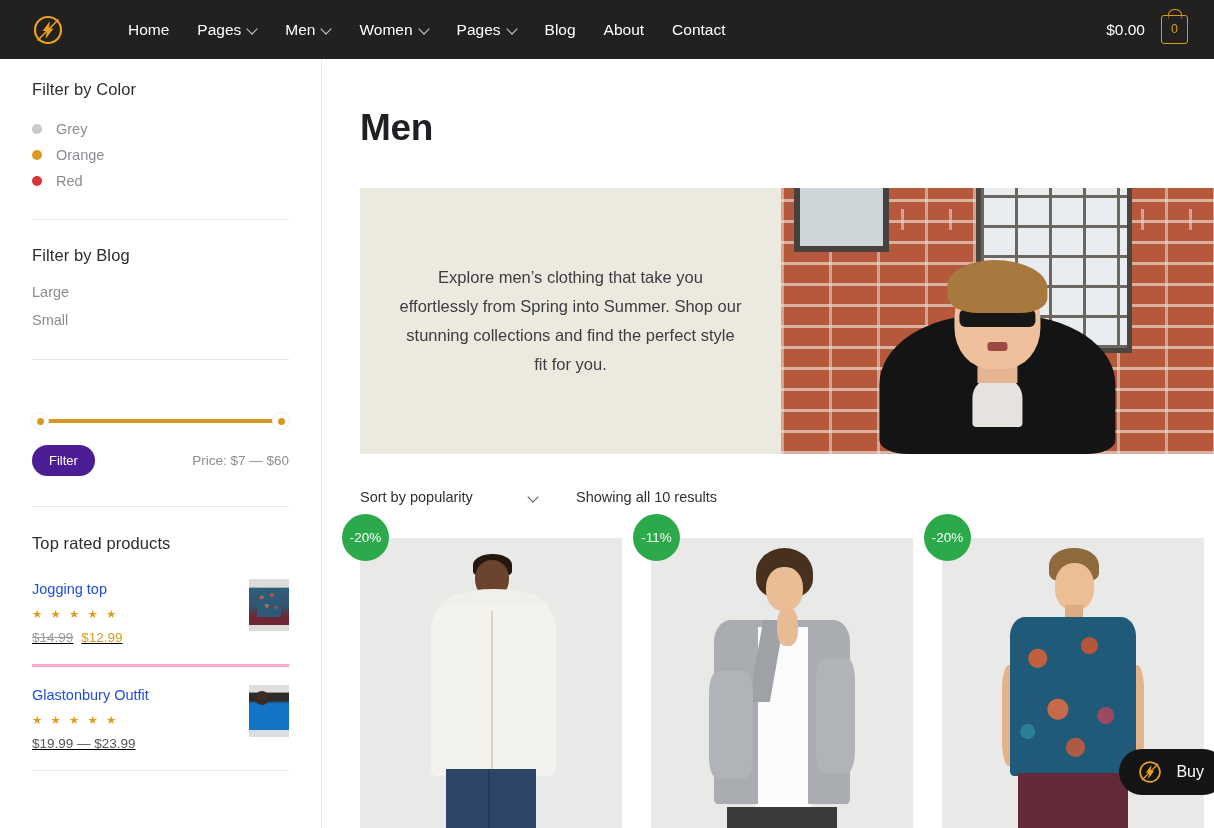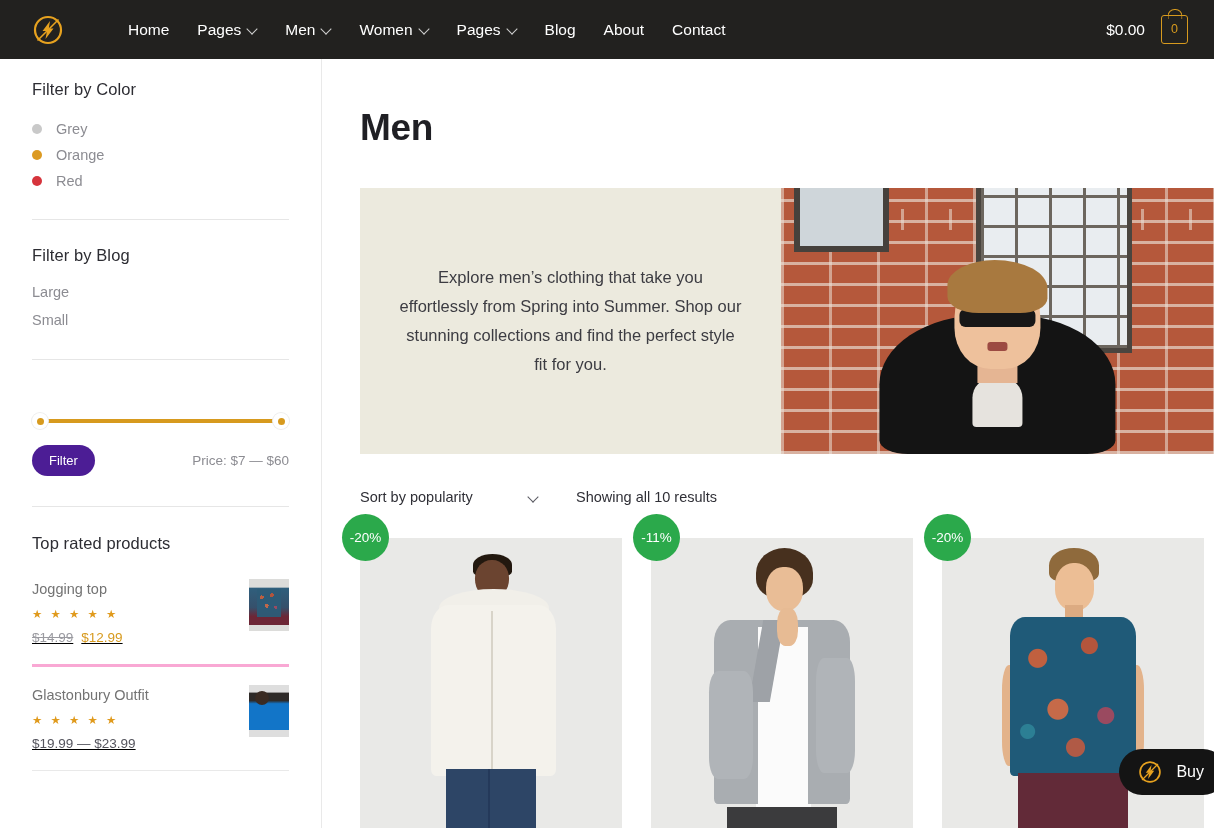--- a/index.html
+++ b/index.html
@@ -112,21 +112,21 @@
 
   .block-top { padding-top: 27px; }
   .trp-list { margin-top: 8px; }
   .trp-item {
     display: flex; align-items: flex-start; justify-content: space-between;
     padding: 18px 0 19px 0; cursor: pointer;
   }
   .trp-item + .trp-item { border-top: 3px solid #f9a8d4; }
   .trp-last-div { border-top: 1px solid #e9e9e9; }
   .trp-info { padding-top: 1px; }
-  .trp-name { font-size: 14.5px; color: #737373; line-height: 1.3; }
+  .trp-name { font-size: 14.5px; color: #1d4ed8; line-height: 1.3; }
   .stars { color: #e09a1c; font-size: 11.5px; letter-spacing: 2.5px; margin-top: 8px; }
   .trp-prices { margin-top: 9px; font-size: 13.5px; display: flex; gap: 8px; align-items: baseline; text-decoration: underline; }
   .price-old { color: #9a9aa0; text-decoration: line-through; }
   .price-new { color: #d79a1e; }
   .price-range { color: #55555e; }
   .thumb {
     width: 40px; height: 52px; flex: none; overflow: hidden;
     background: #e8e8e6; position: relative;
   }
 

